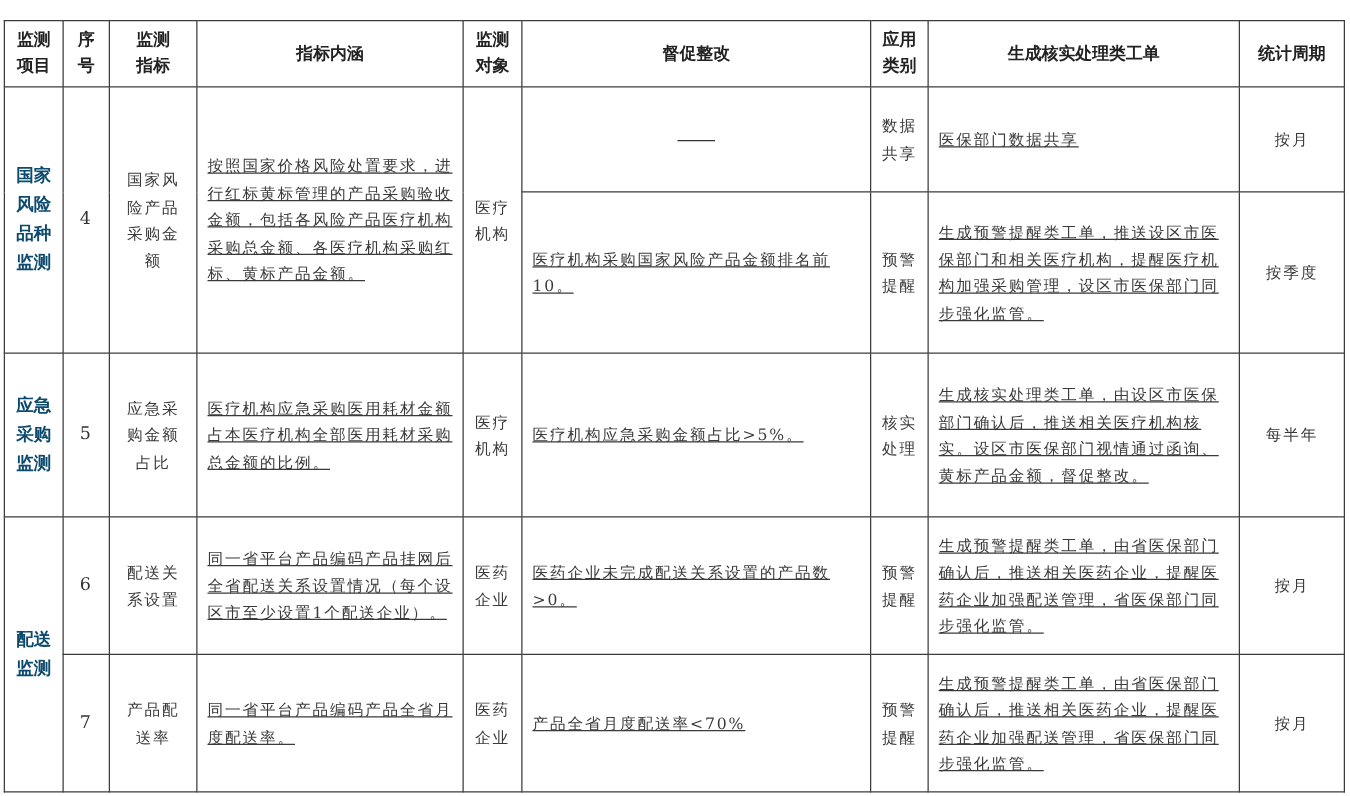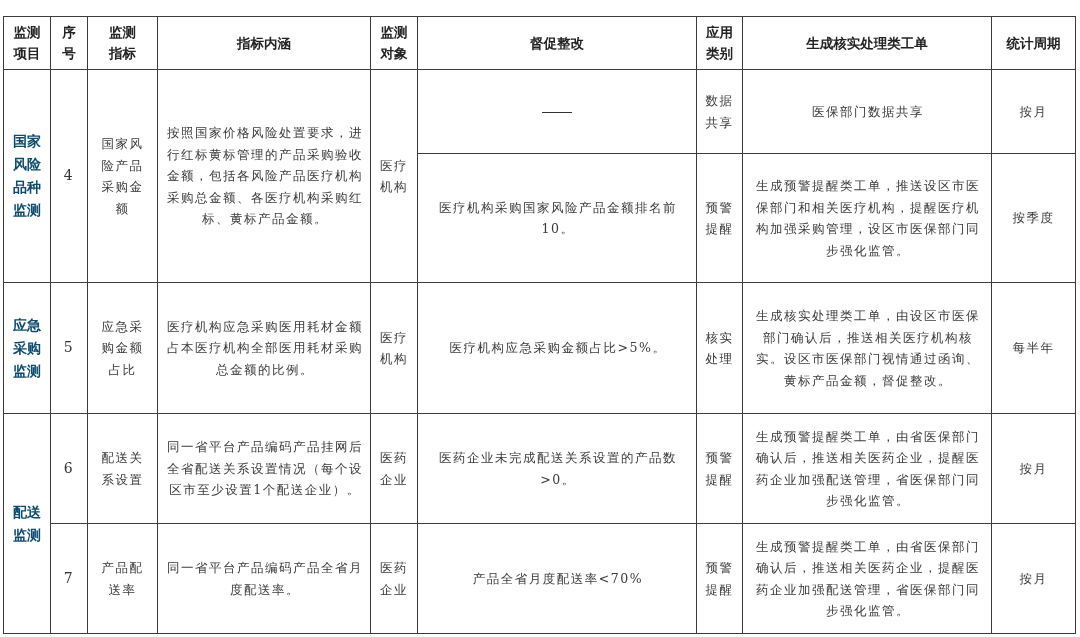--- a/index.html
+++ b/index.html
@@ -5,21 +5,21 @@
   html, body { margin:0; padding:0; background:#ffffff; }
   body { width:1080px; height:637px; position:relative; overflow:hidden;
          font-family:"DejaVu Serif", "Liberation Serif", serif; color:#3a3a3a; }
   table { position:absolute; left:3px; top:16px; border-collapse:collapse; table-layout:fixed;
           width:1072px; }
   td, th { border:1.5px solid #3c3c3c; padding:0; vertical-align:middle; }
   th { font-family:"DejaVu Sans", "Liberation Sans", sans-serif; font-weight:bold; font-size:13.5px;
        color:#222; text-align:center; line-height:21px; height:52px; }
   td { font-size:12.5px; line-height:21.5px; letter-spacing:1.5px; }
   .c { text-align:center; }
-  .l { text-align:center; padding:0 6px 0 8px; }
+  .l { text-align:left; padding:0 6px 0 8px;text-decoration:underline; }
   .cat { font-family:"DejaVu Sans", "Liberation Sans", sans-serif; font-weight:bold; font-size:14px;
          color:#0c4a6e; text-align:center; line-height:23px; letter-spacing:0; }
   .num { font-size:14px; text-align:center; color:#333; }
   .dash { display:inline-block; width:30px; height:0; border-top:1.5px solid #333; vertical-align:middle; }
   .ws { white-space:pre-line; }
 </style>
 </head>
 <body>
 
 <table>

